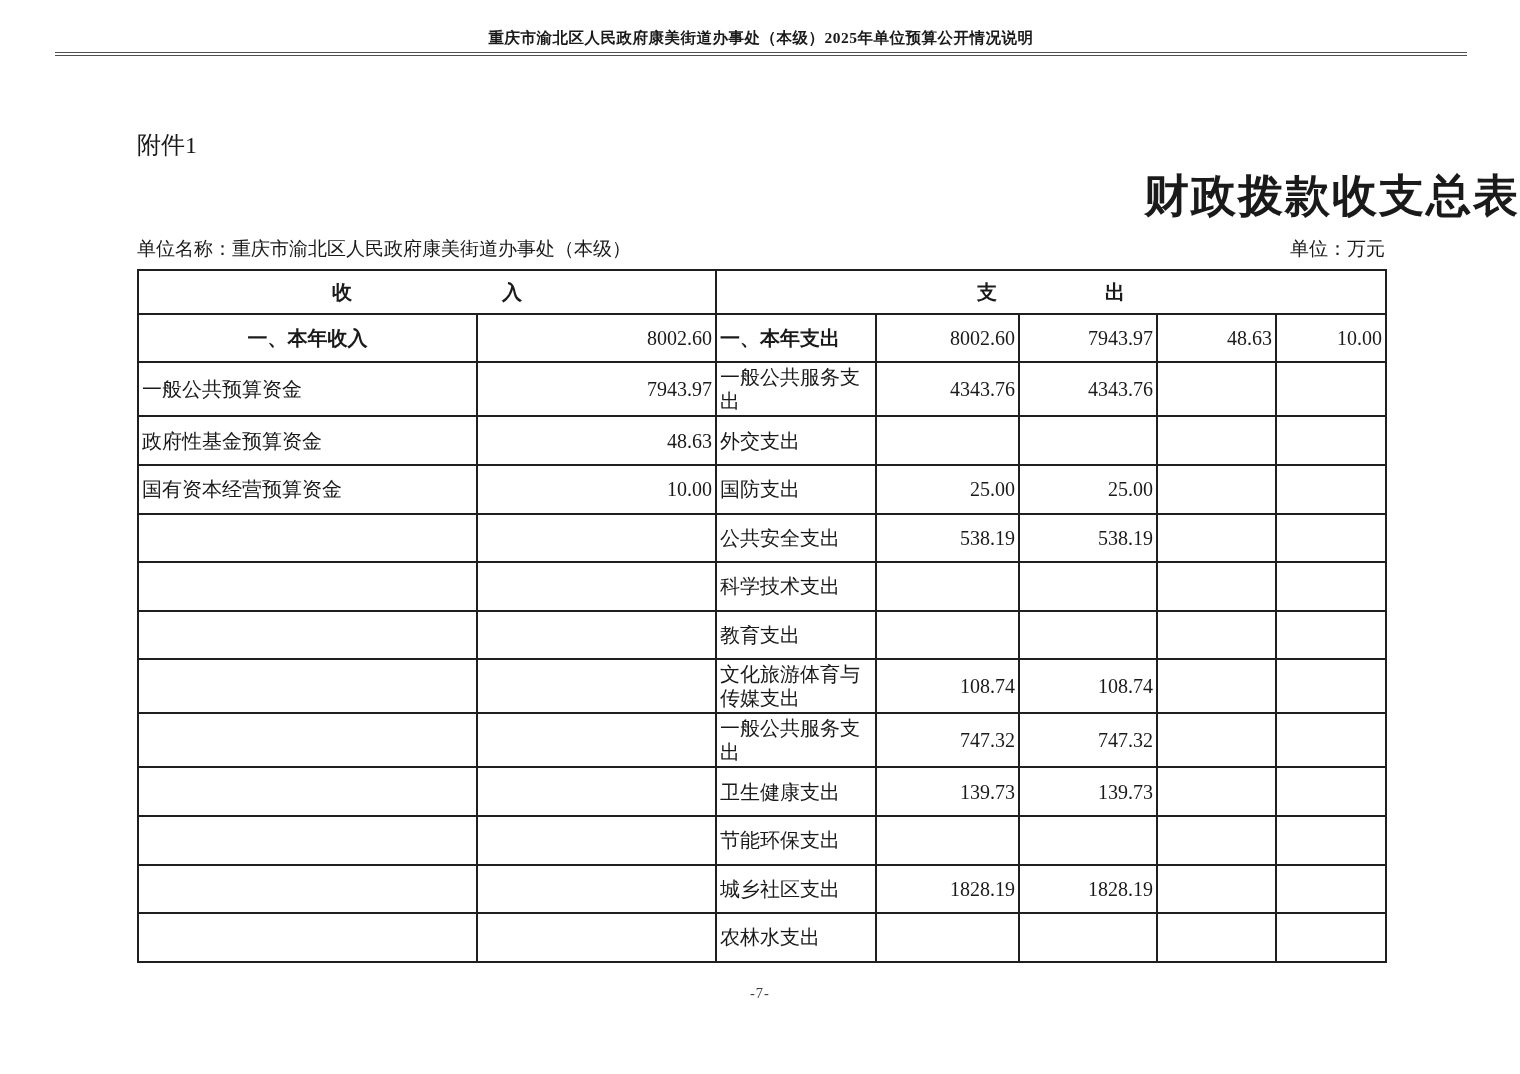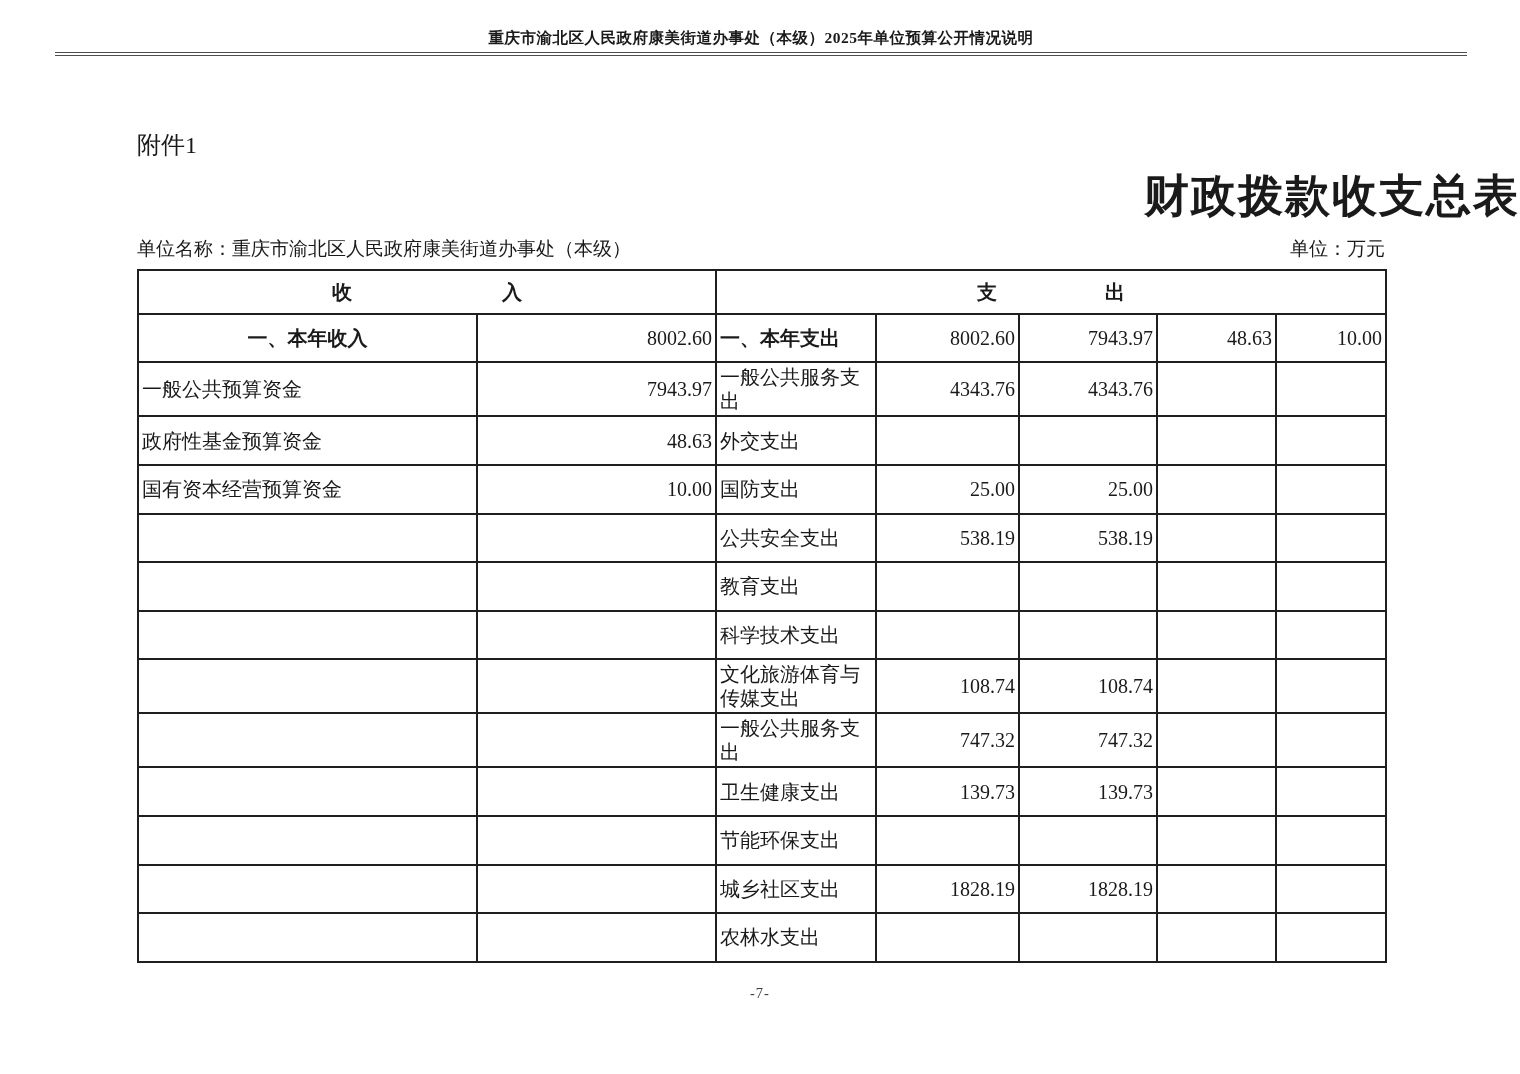--- a/index.html
+++ b/index.html
@@ -160,30 +160,30 @@
           <td class="num" data-name="income-value-cell"></td>
           <td class="item" data-name="expense-item-cell">公共安全支出</td>
           <td class="num" data-name="expense-total-cell">538.19</td>
           <td class="num" data-name="expense-general-cell">538.19</td>
           <td class="num" data-name="expense-govfund-cell"></td>
           <td class="num" data-name="expense-statecap-cell"></td>
         </tr>
         <tr data-name="table-row">
           <td class="item" data-name="income-item-cell"></td>
           <td class="num" data-name="income-value-cell"></td>
+          <td class="item" data-name="expense-item-cell">科学技术支出</td>
+          <td class="num" data-name="expense-total-cell"></td>
+          <td class="num" data-name="expense-general-cell"></td>
+          <td class="num" data-name="expense-govfund-cell"></td>
+          <td class="num" data-name="expense-statecap-cell"></td>
+        </tr>
+        <tr data-name="table-row">
+          <td class="item" data-name="income-item-cell"></td>
+          <td class="num" data-name="income-value-cell"></td>
           <td class="item" data-name="expense-item-cell">教育支出</td>
-          <td class="num" data-name="expense-total-cell"></td>
-          <td class="num" data-name="expense-general-cell"></td>
-          <td class="num" data-name="expense-govfund-cell"></td>
-          <td class="num" data-name="expense-statecap-cell"></td>
-        </tr>
-        <tr data-name="table-row">
-          <td class="item" data-name="income-item-cell"></td>
-          <td class="num" data-name="income-value-cell"></td>
-          <td class="item" data-name="expense-item-cell">科学技术支出</td>
           <td class="num" data-name="expense-total-cell"></td>
           <td class="num" data-name="expense-general-cell"></td>
           <td class="num" data-name="expense-govfund-cell"></td>
           <td class="num" data-name="expense-statecap-cell"></td>
         </tr>
         <tr data-name="table-row">
           <td class="item" data-name="income-item-cell"></td>
           <td class="num" data-name="income-value-cell"></td>
           <td class="item" data-name="expense-item-cell">文化旅游体育与传媒支出</td>
           <td class="num" data-name="expense-total-cell">108.74</td>

